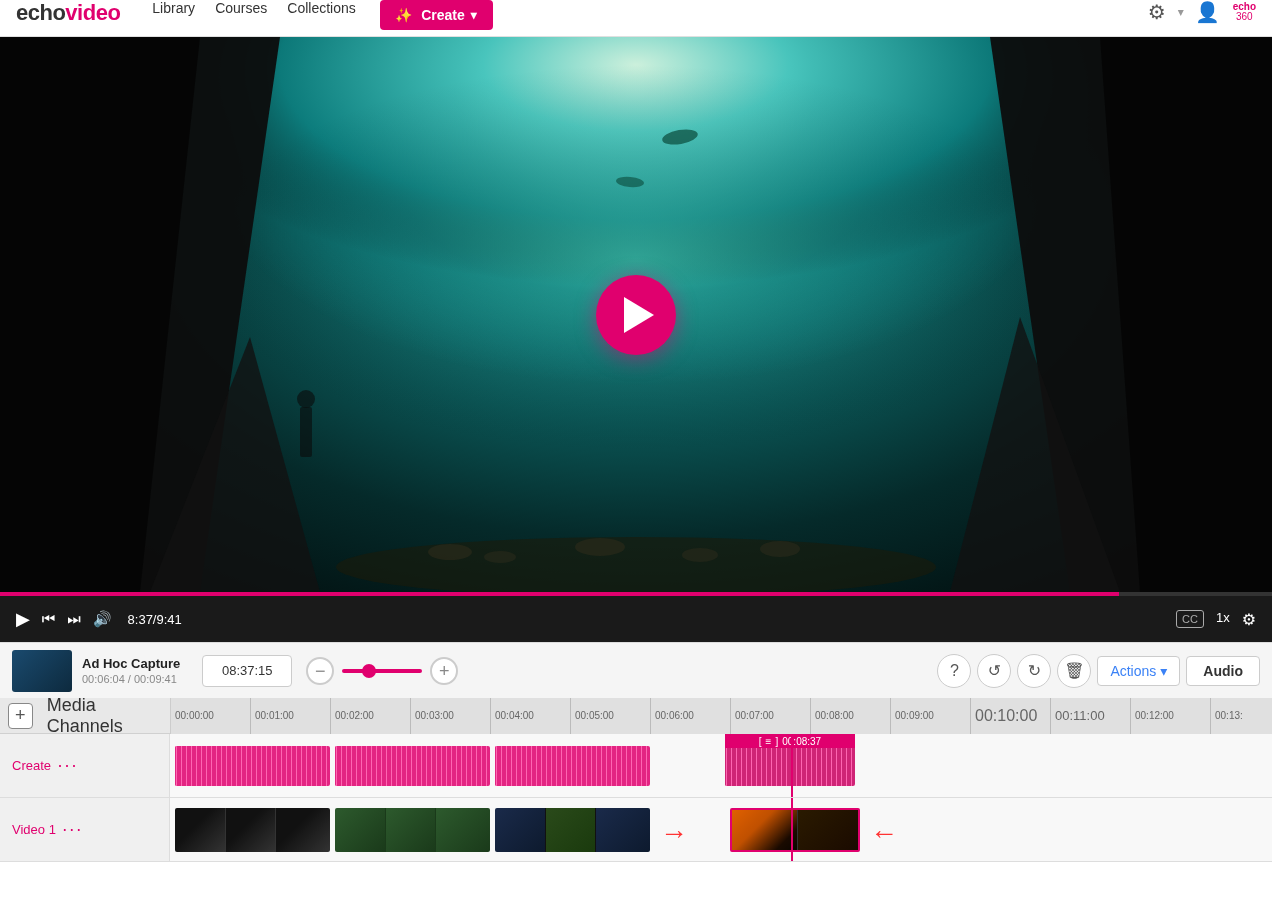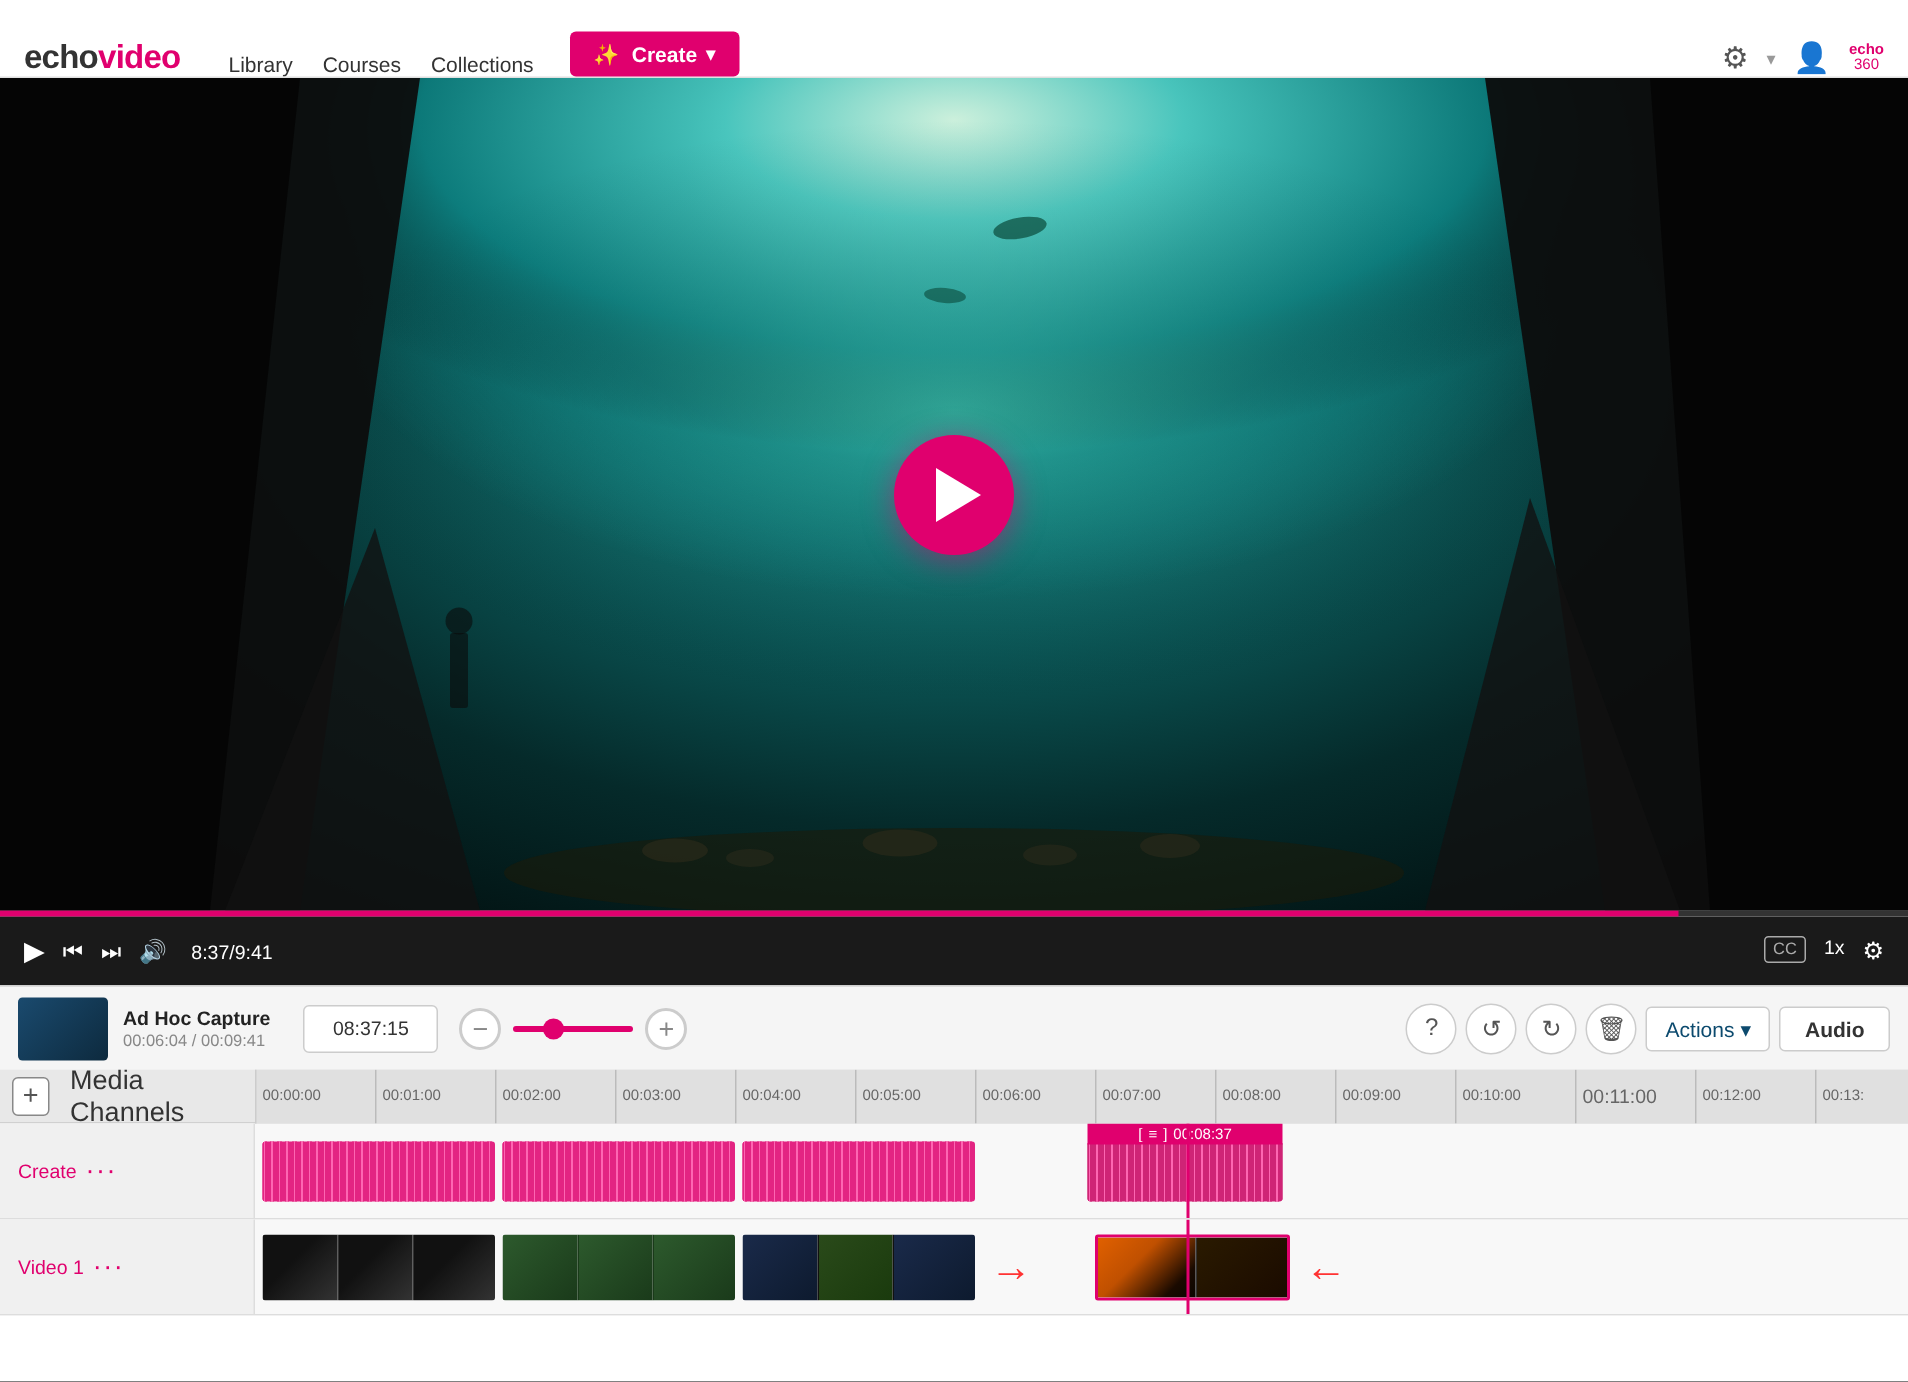--- a/index.html
+++ b/index.html
@@ -1,20 +1,20 @@
 <!DOCTYPE html>
 <html><head>
   <meta charset="utf-8">
   <style>
     * { box-sizing: border-box; margin: 0; padding: 0; }
     body { font-family: Arial, sans-serif; background: #fff; overflow: hidden; width: 1272px; height: 921px; }
 
     
     .navbar {
-      display: flex; align-items: flex-end; height: 52px;
+      display: flex; align-items: flex-start; height: 37px;
       background: #fff; border-bottom: 1px solid #e0e0e0;
       padding: 0 16px; gap: 24px; position: relative; z-index: 10;
     }
     .logo { display: flex; align-items: center; gap: 0; }
     .logo-echo { font-size: 22px; font-weight: 700; color: #333; letter-spacing: -0.5px; }
     .logo-video { font-size: 22px; font-weight: 700; color: #e0006e; letter-spacing: -0.5px; }
     .nav-links { display: flex; gap: 20px; margin-left: 8px; }
     .nav-link { font-size: 14px; color: #333; text-decoration: none; cursor: pointer; }
     .create-btn {
       display: flex; align-items: center; gap: 6px;
@@ -105,21 +105,21 @@
     .zoom-slider::-webkit-slider-thumb { -webkit-appearance: none; width: 14px; height: 14px; border-radius: 50%; background: #e0006e; cursor: pointer; }
     .editor-tools { display: flex; align-items: center; gap: 6px; margin-left: auto; }
     .tool-btn {
       width: 34px; height: 34px; border-radius: 50%; border: 1px solid #ccc;
       background: #fff; font-size: 16px; color: #555; display: flex; align-items: center;
       justify-content: center; cursor: pointer;
     }
     .actions-btn {
       display: flex; align-items: center; gap: 4px;
       border: 1px solid #ccc; background: #fff; padding: 6px 12px;
-      border-radius: 4px; font-size: 14px; color: #0c4a6e; cursor: pointer;
+      border-radius: 4px; font-size: 14px; color: #3b82f6; cursor: pointer;
     }
     .save-btn {
       background: #fff; border: 1px solid #ccc; padding: 6px 16px;
       border-radius: 4px; font-size: 14px; font-weight: 600; color: #333; cursor: pointer;
     }
 
     
     .timeline-section { background: #f0f0f0; flex: 1; overflow: hidden; }
     .add-btn {
       width: 26px; height: 26px; border-radius: 4px; border: 1px solid #888;
@@ -301,21 +301,21 @@
         <div style="width:80px;flex-shrink:0;border-right:1px solid #bbb;padding-left:4px;font-size:10px;color:#666;line-height:36px;">00:00:00</div>
         <div style="width:80px;flex-shrink:0;border-right:1px solid #bbb;padding-left:4px;font-size:10px;color:#666;line-height:36px;">00:01:00</div>
         <div style="width:80px;flex-shrink:0;border-right:1px solid #bbb;padding-left:4px;font-size:10px;color:#666;line-height:36px;">00:02:00</div>
         <div style="width:80px;flex-shrink:0;border-right:1px solid #bbb;padding-left:4px;font-size:10px;color:#666;line-height:36px;">00:03:00</div>
         <div style="width:80px;flex-shrink:0;border-right:1px solid #bbb;padding-left:4px;font-size:10px;color:#666;line-height:36px;">00:04:00</div>
         <div style="width:80px;flex-shrink:0;border-right:1px solid #bbb;padding-left:4px;font-size:10px;color:#666;line-height:36px;">00:05:00</div>
         <div style="width:80px;flex-shrink:0;border-right:1px solid #bbb;padding-left:4px;font-size:10px;color:#666;line-height:36px;">00:06:00</div>
         <div style="width:80px;flex-shrink:0;border-right:1px solid #bbb;padding-left:4px;font-size:10px;color:#666;line-height:36px;">00:07:00</div>
         <div style="width:80px;flex-shrink:0;border-right:1px solid #bbb;padding-left:4px;font-size:10px;color:#666;line-height:36px;">00:08:00</div>
         <div style="width:80px;flex-shrink:0;border-right:1px solid #bbb;padding-left:4px;font-size:10px;color:#666;line-height:36px;">00:09:00</div>
-        <div style="width:80px;flex-shrink:0;border-right:1px solid #bbb;padding-left:4px;font-size:10px;color:#666;line-height:36px;">00:10:00</div>
+        <div style="width:80px;flex-shrink:0;border-right:1px solid #bbb;padding-left:4px;font-size:16px;color:#666;line-height:36px;">00:10:00</div>
         <div style="width:80px;flex-shrink:0;border-right:1px solid #bbb;padding-left:4px;font-size:13px;color:#666;line-height:36px;">00:11:00</div>
         <div style="width:80px;flex-shrink:0;border-right:1px solid #bbb;padding-left:4px;font-size:10px;color:#666;line-height:36px;">00:12:00</div>
         <div style="width:80px;flex-shrink:0;padding-left:4px;font-size:10px;color:#666;line-height:36px;">00:13:</div>
       </div>
     </div>
   </div>
 
   <div class="track-row">
     <div class="track-label-area">
       <span class="track-label">Create</span>

